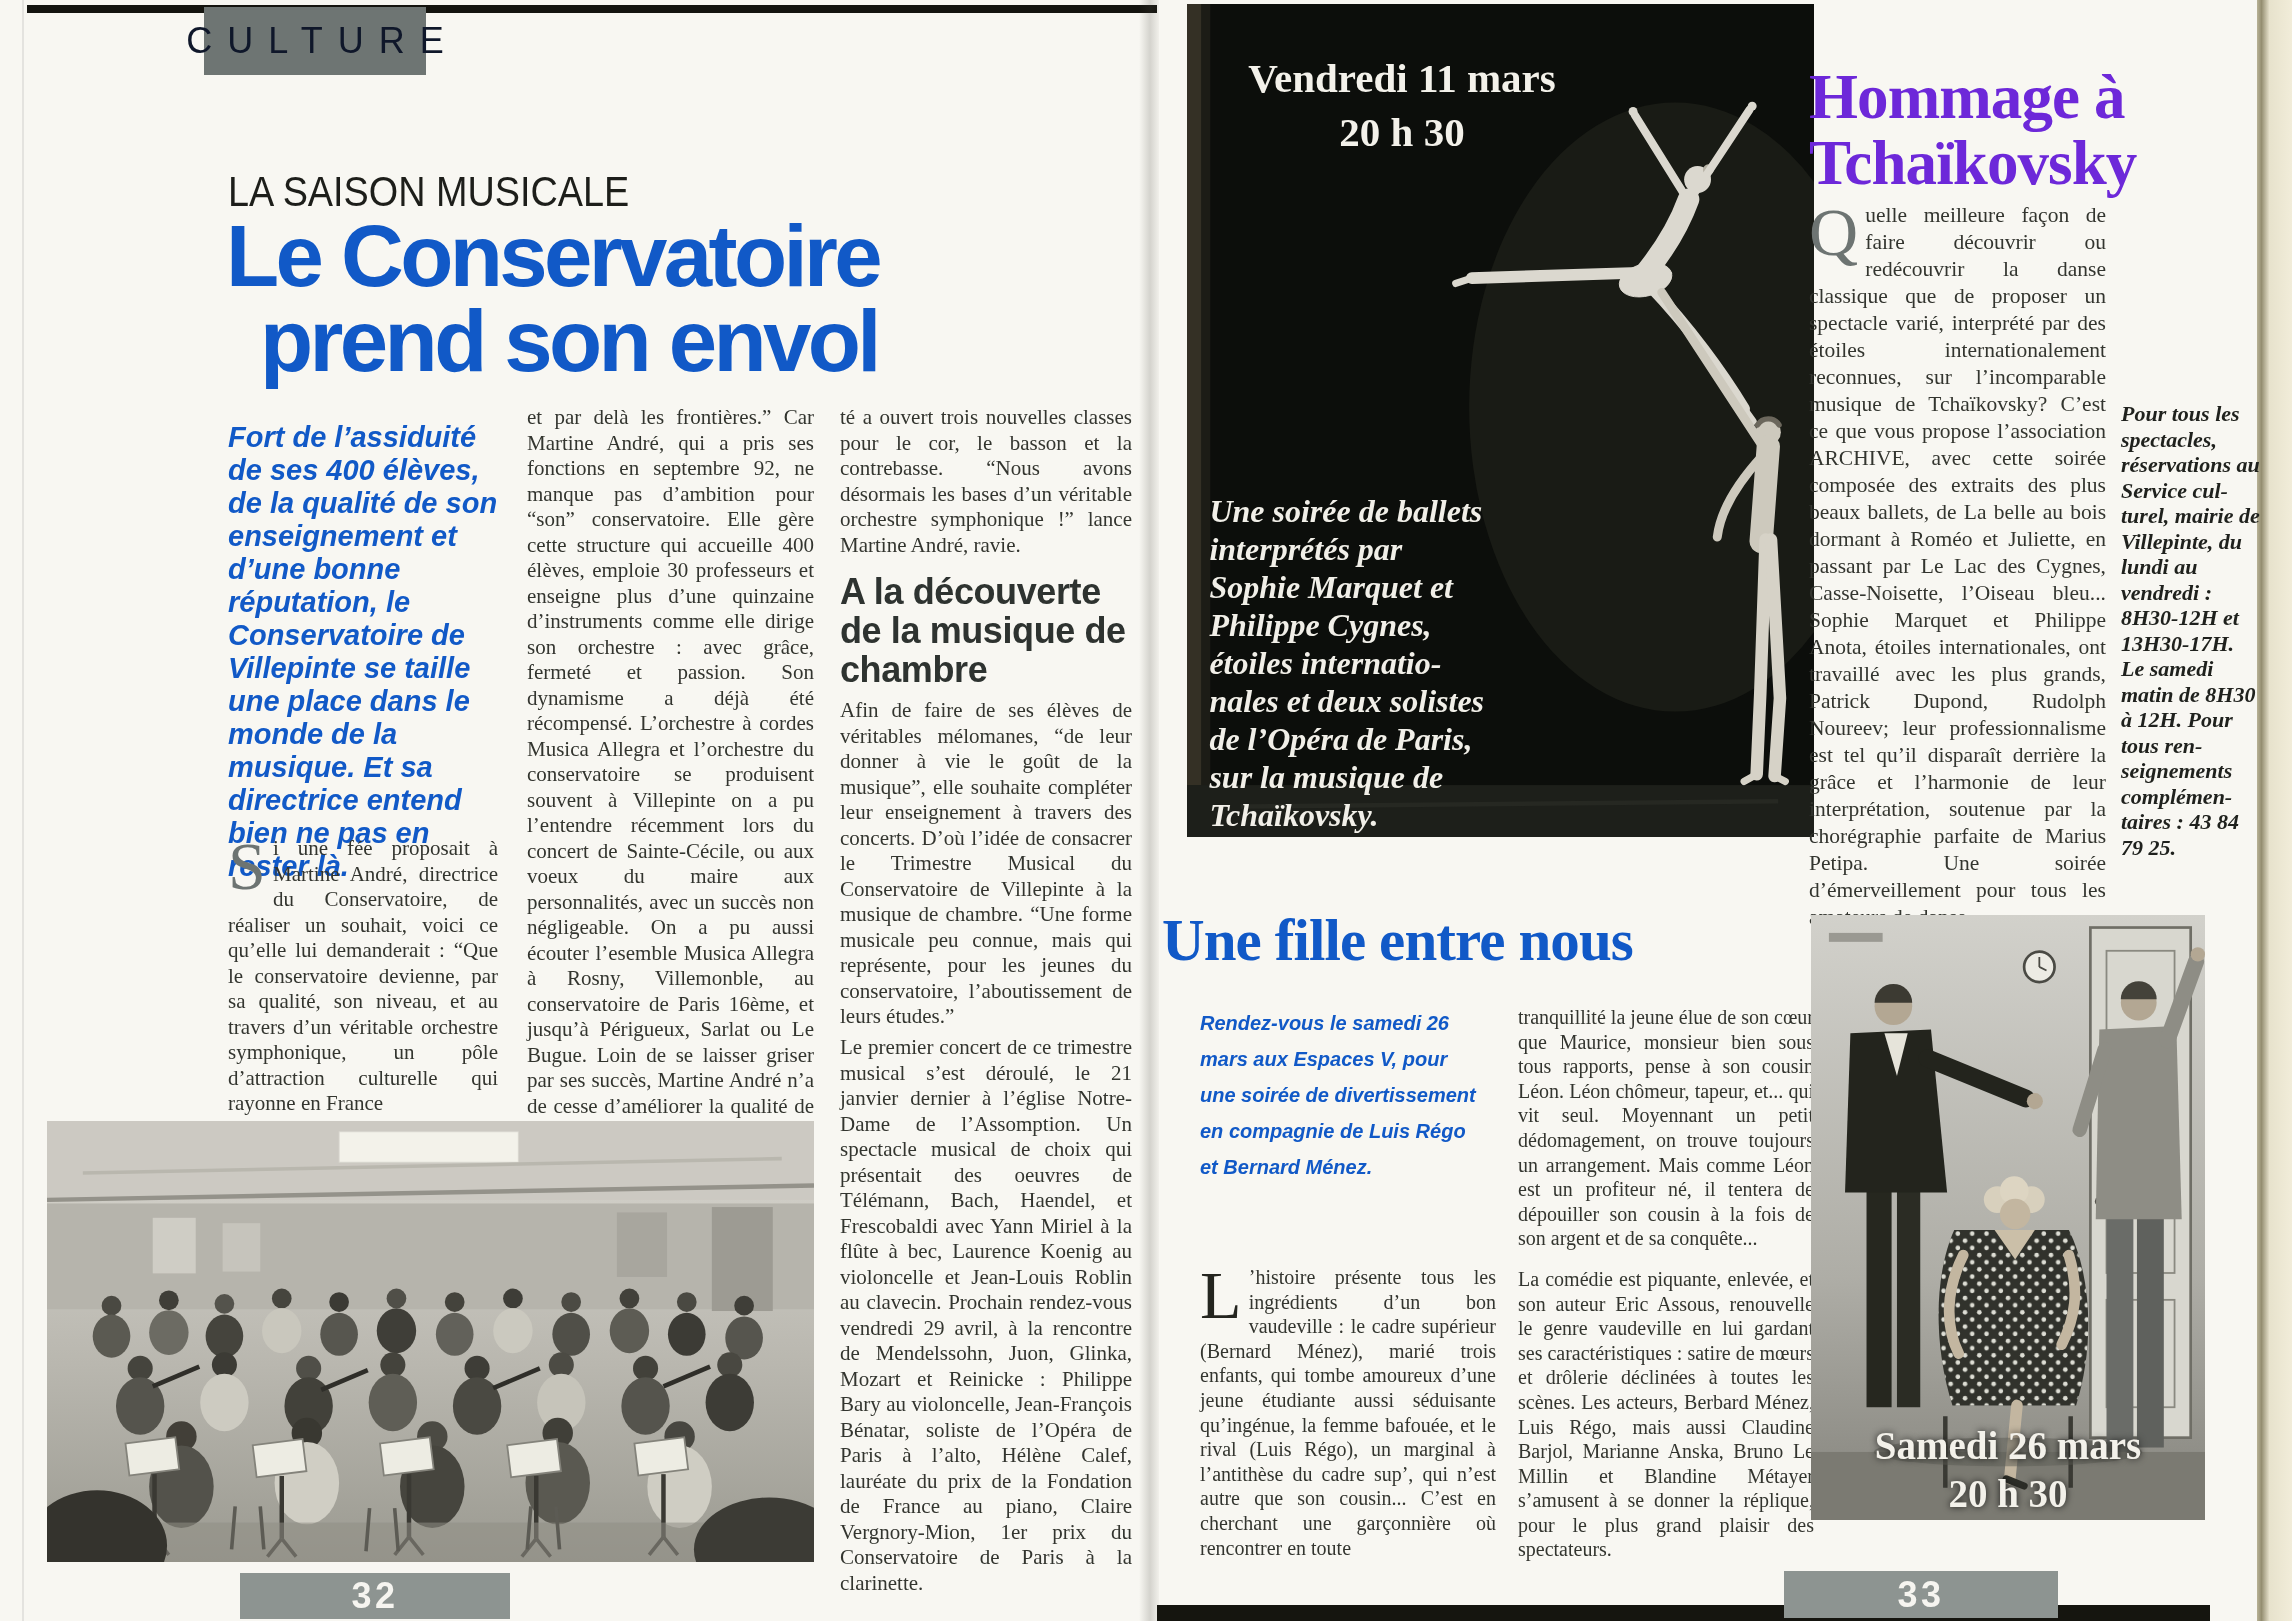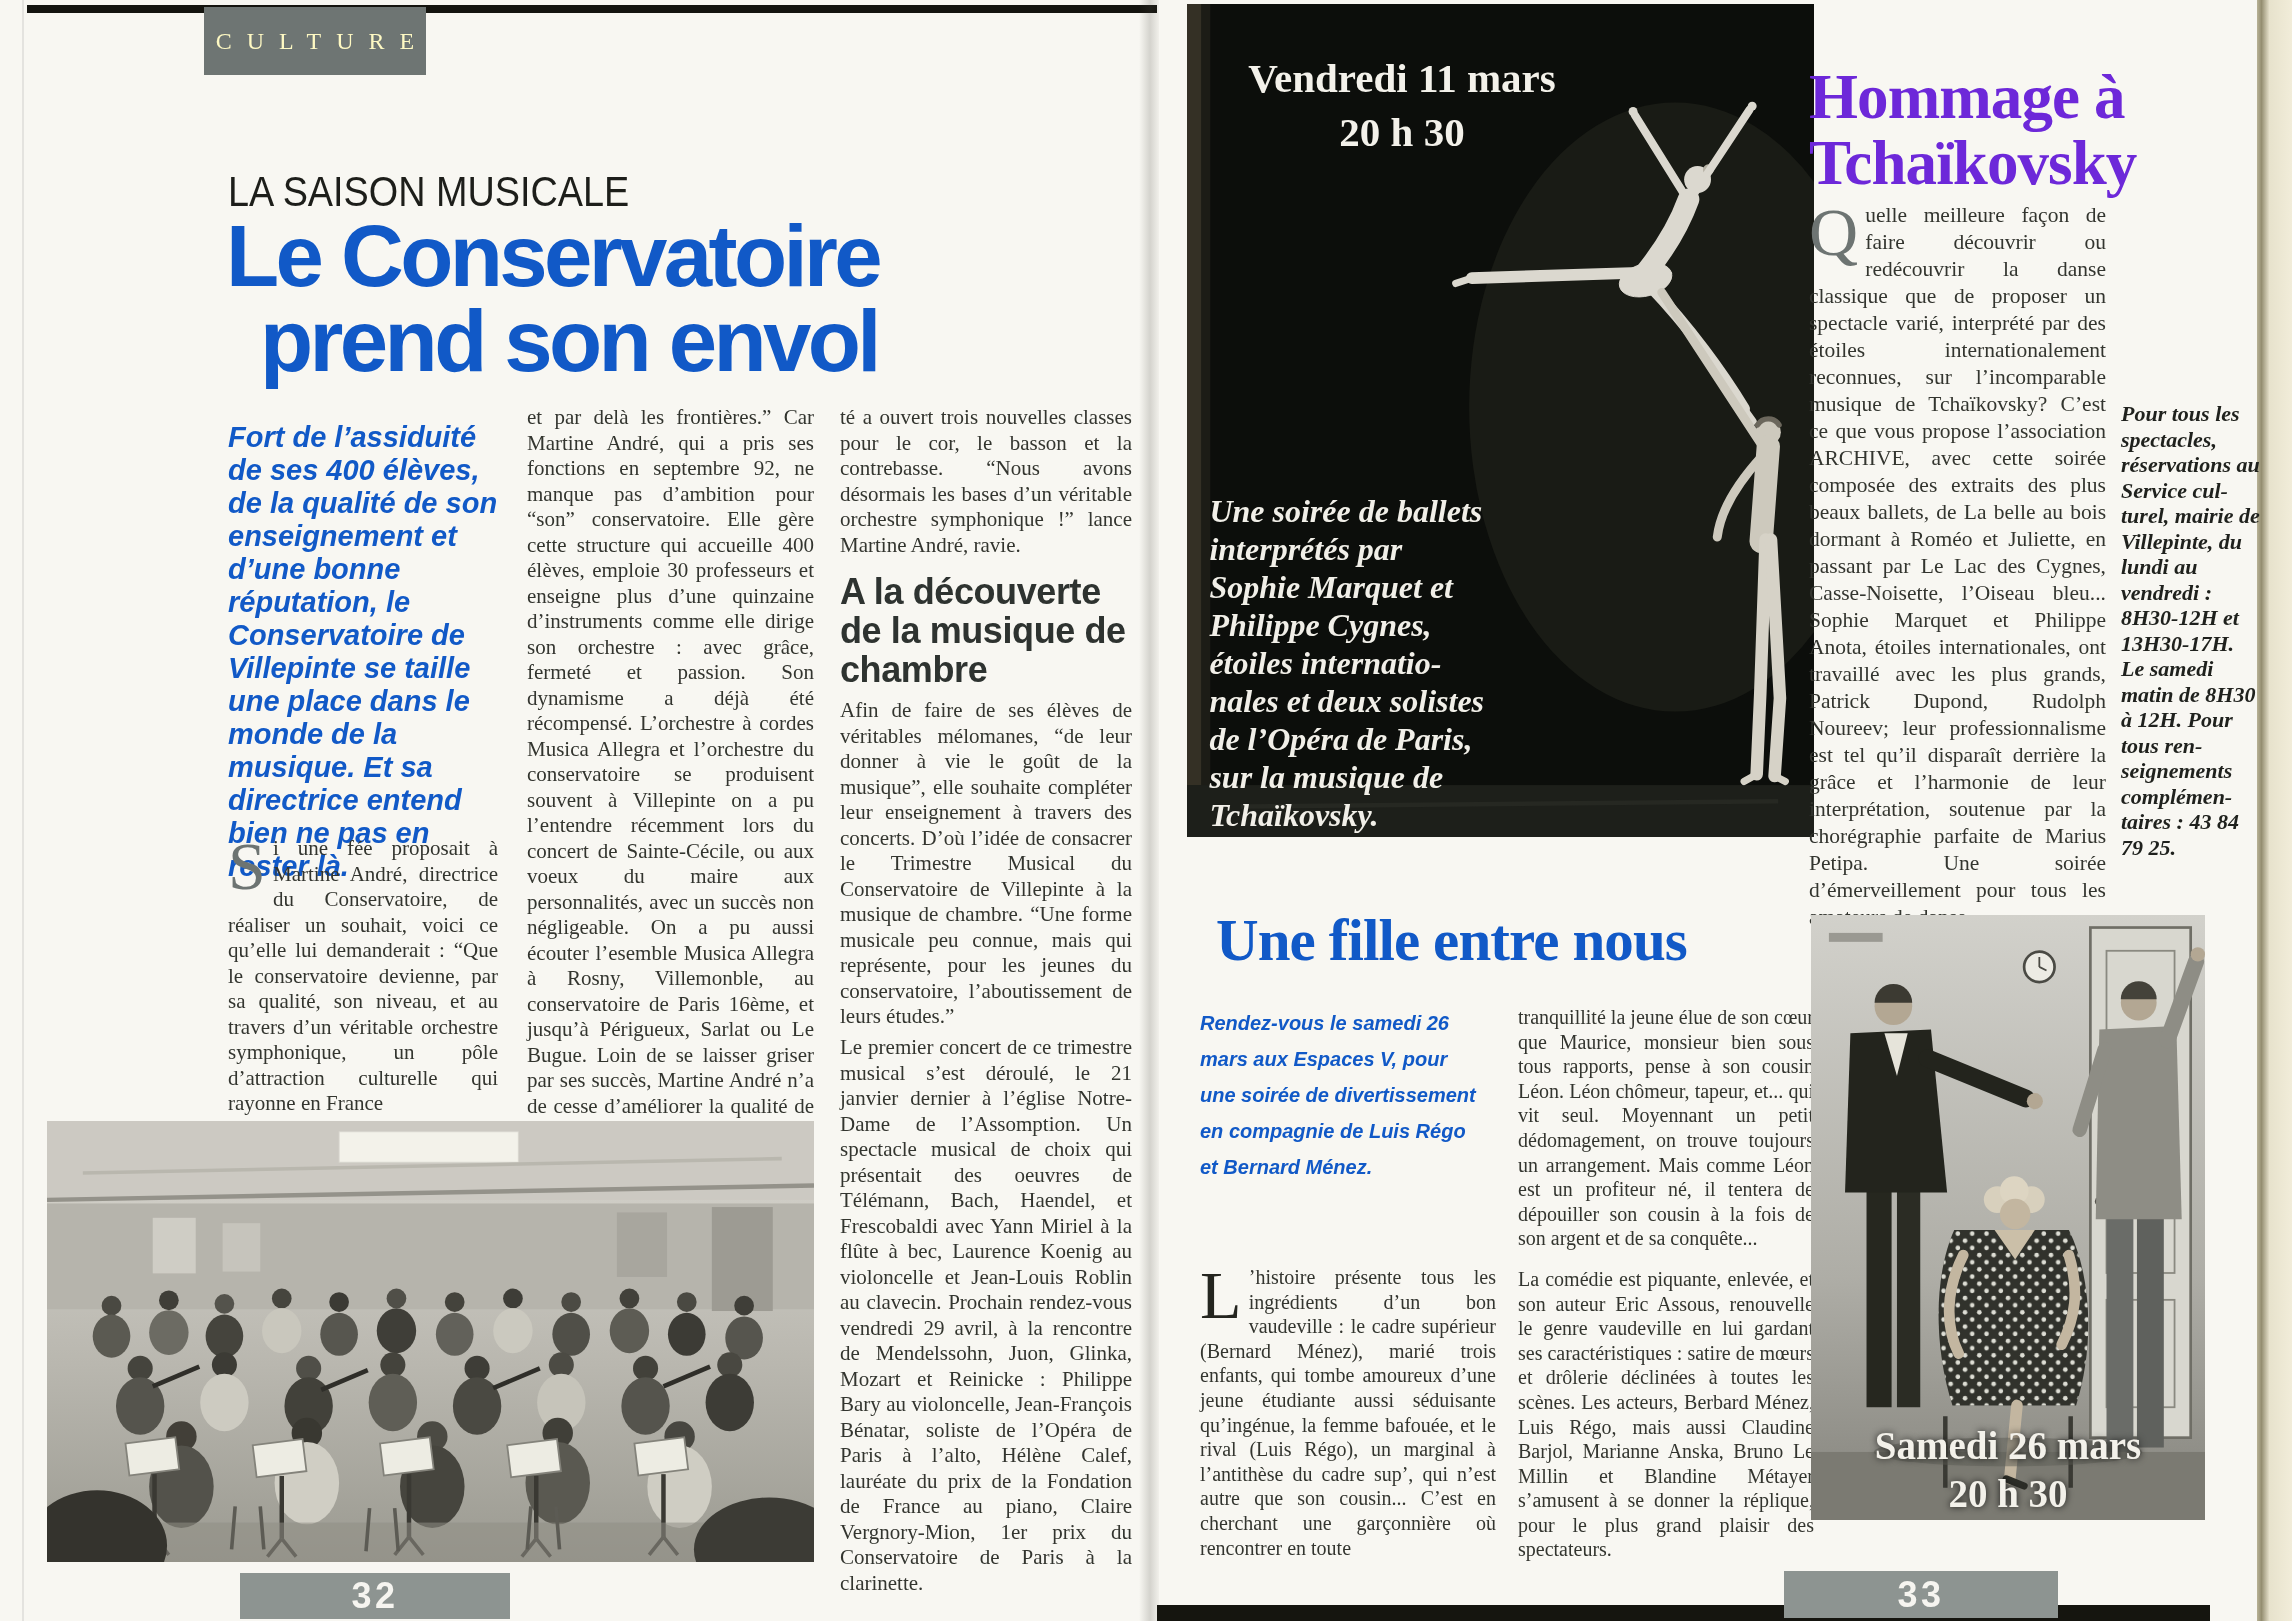--- a/index.html
+++ b/index.html
@@ -2,21 +2,21 @@
 <html style="font-size:14.3px"><head>
 <meta charset="utf-8">
 <style>
   html,body{margin:0;padding:0;background:#e8e6df;}
   #spread{position:relative;width:2293px;height:1621px;background:#f8f7f2;overflow:hidden;
           font-family:"Liberation Serif", serif;color:#2e302c;}
   .abs{position:absolute;}
   
   .topline{background:#14140f;}
   .culture-box{background:#6e7573;display:flex;align-items:center;justify-content:center;}
-  .culture-box span{color:#fef9c3;font-family:Liberation Serif, serif;font-size:24px;
+  .culture-box span{color:#0f172a;font-family:Liberation Sans, sans-serif;font-size:36px;
                     letter-spacing:15px;padding-left:15px;}
   .kicker{font-family:"Liberation Sans",sans-serif;font-size:42px;color:#1d1e1a;
           transform:scaleX(.9);transform-origin:left;white-space:nowrap;}
   .bigtitle{font-family:"Liberation Sans",sans-serif;font-weight:700;font-size:87px;
             line-height:85px;color:#1159c7;letter-spacing:-3.6px;white-space:nowrap;}
   .bigtitle .t2{margin-left:34px;}
   .lead-blue{font-family:"Liberation Sans",sans-serif;font-weight:700;font-style:italic;
              color:#1159c7;font-size:29px;line-height:33px;}
   .body{font-size:21px;line-height:25.5px;text-align:justify;color:#33352f;}
   .dropcap{float:left;font-size:68px;line-height:52px;padding:3.6px 7.2px 0 0;font-weight:400;}
@@ -240,21 +240,21 @@
     <div>Hommage à</div>
     <div>Tchaïkovsky</div>
   </div>
 
   <div class="abs body-r" style="left:1809px;top:202px;width:297px;">
     <span class="dropcap dc-gray">Q</span><span>uelle meilleure façon de faire découvrir ou redécouvrir la danse classique que de proposer un spectacle varié, interprété par des étoiles internationalement reconnues, sur l’incomparable musique de Tchaïkovsky? C’est ce que vous propose l’association ARCHIVE, avec cette soirée composée des extraits des plus beaux ballets, de La belle au bois dormant à Roméo et Juliette, en passant par Le Lac des Cygnes, Casse-Noisette, l’Oiseau bleu... Sophie Marquet et Philippe Anota, étoiles internationales, ont travaillé avec les plus grands, Patrick Dupond, Rudolph Noureev; leur professionnalisme est tel qu’il disparaît derrière la grâce et l’harmonie de leur interprétation, soutenue par la chorégraphie parfaite de Marius Petipa. Une soirée d’émerveillement pour tous les amateurs de danse.</span>
   </div>
 
   <div class="abs sidebar" style="left:2121px;top:401px;width:139px;">Pour tous les spectacles, réservations au Service cul- turel, mairie de Villepinte, du lundi au vendredi : 8H30-12H et 13H30-17H. Le samedi matin de 8H30 à 12H. Pour tous ren- seignements complémen- taires : 43 84 79 25.</div>
 
-  <div class="abs fille-title" style="left:1216px;top:909px;">Une fille entre nous</div>
+  <div class="abs fille-title" style="left:1162px;top:909px;">Une fille entre nous</div>
 
   <div class="abs fille-lead" style="left:1200px;top:1005px;width:282px;">Rendez-vous le samedi 26 mars aux Espaces V, pour une soirée de divertissement en compagnie de Luis Régo et Bernard Ménez.</div>
 
   <div class="abs body-f" style="left:1200px;top:1265px;width:296px;">
     <span class="dropcap dc-dark">L</span><span>’histoire présente tous les ingrédients d’un bon vaudeville : le cadre supérieur (Bernard Ménez), marié trois enfants, qui tombe amoureux d’une jeune étudiante aussi séduisante qu’ingénue, la femme bafouée, et le rival (Luis Régo), un marginal à l’antithèse du cadre sup’, qui n’est autre que son cousin... C’est en cherchant une garçonnière où rencontrer en toute</span>
   </div>
 
   <div class="abs" style="left:1518px;top:1005px;width:296px;">
     <div class="body-f">tranquillité la jeune élue de son cœur que Maurice, monsieur bien sous tous rapports, pense à son cousin Léon. Léon chômeur, tapeur, et... qui vit seul. Moyennant un petit dédomagement, on trouve toujours un arrangement. Mais comme Léon est un profiteur né, il tentera de dépouiller son cousin à la fois de son argent et de sa conquête...</div>
     <div class="body-f" style="margin-top:16px;">La comédie est piquante, enlevée, et son auteur Eric Assous, renouvelle le genre vaudeville en lui gardant ses caractéristiques : satire de mœurs et drôlerie déclinées à toutes les scènes. Les acteurs, Berbard Ménez, Luis Régo, mais aussi Claudine Barjol, Marianne Anska, Bruno Le Millin et Blandine Métayer s’amusent à se donner la réplique, pour le plus grand plaisir des spectateurs.</div>

